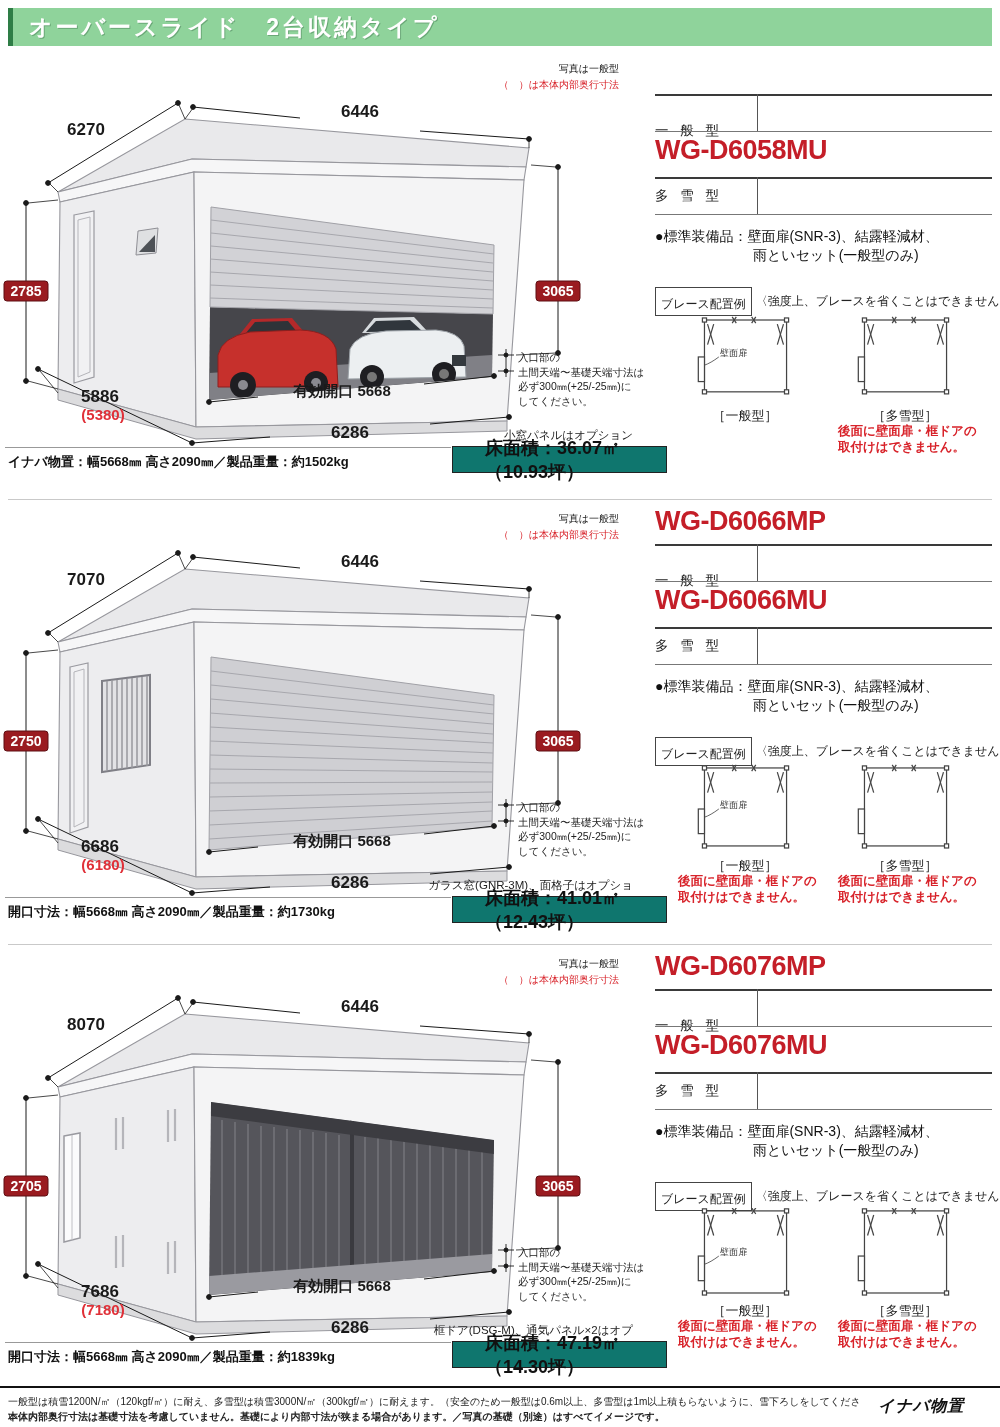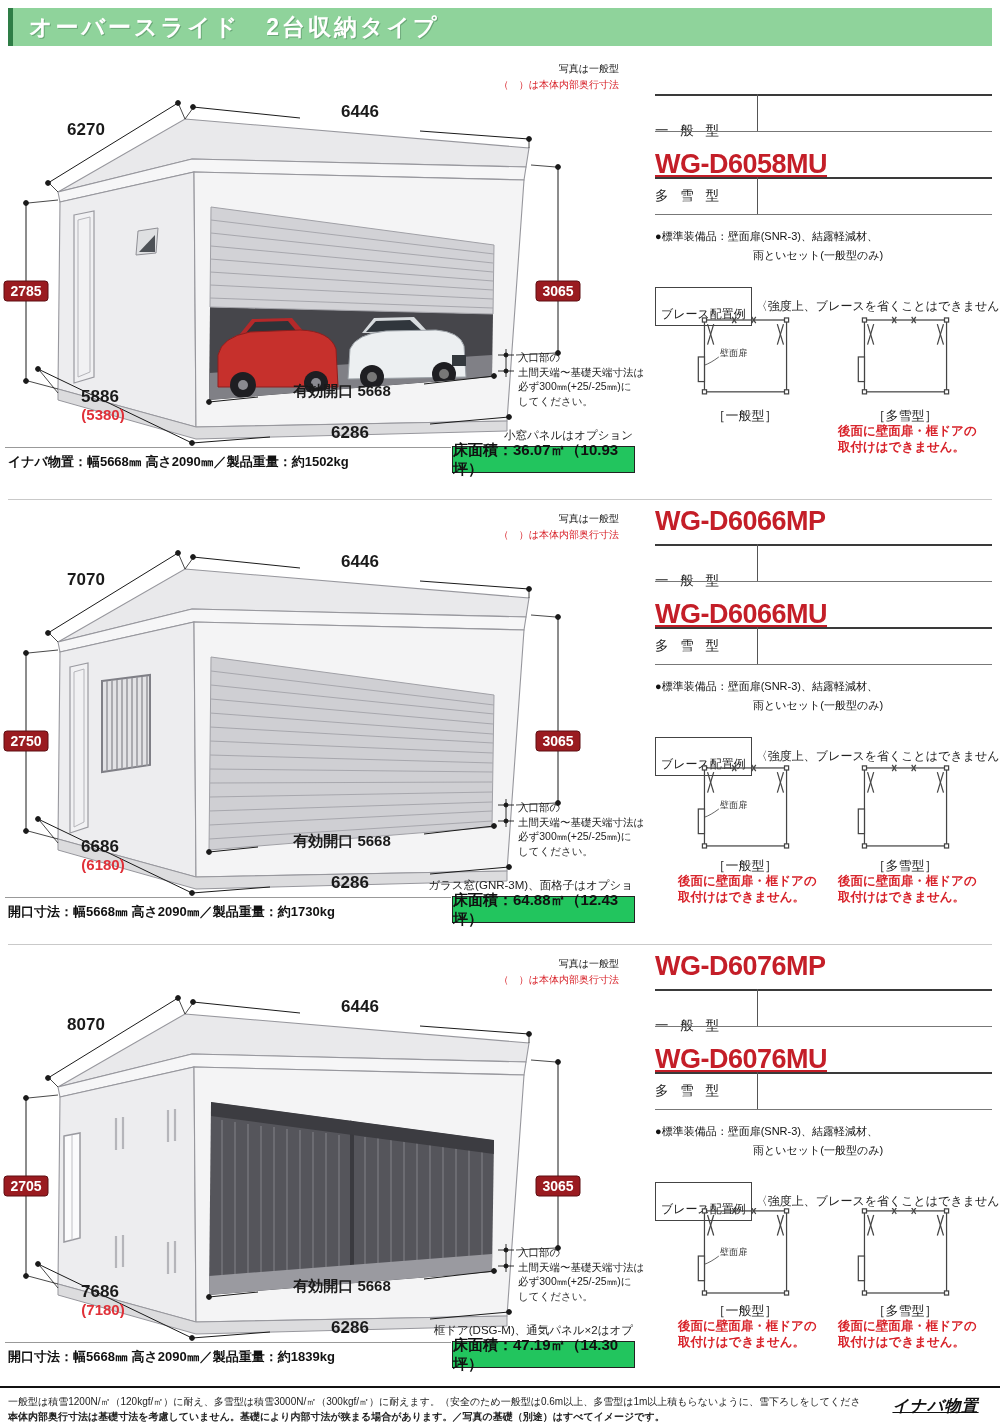--- a/index.html
+++ b/index.html
@@ -13,63 +13,63 @@
        padding-left:16px;text-shadow:1px 1px 0 #6aa877;}
   
   .sec{left:0;width:1000px;height:445px;}
   .s1{top:55px;} .s2{top:505px;} .s3{top:950px;}
   .divider{left:8px;width:984px;border-top:1px solid #c9c9c9;height:0;}
   
   .pnotes{left:409px;top:6px;width:210px;text-align:right;font-size:10px;line-height:16px;}
   .pn1{color:#222;} .pn2{color:#d8232a;}
   
   .model{left:655px;width:337px;font-size:27px;font-weight:bold;color:#c41e28;letter-spacing:-.5px;}
-  .m1{top:1px;} .m2{top:94px;text-decoration:underline;}
+  .m1{top:1px;} .m2{top:80px;}
   .mline{left:655px;width:337px;height:0;border-top:2px solid #3a3a3a;}
   .ml1{top:39px;} .ml2{top:122px;}
   .typ{left:655px;width:96px;font-size:13.5px;color:#222;letter-spacing:4px;}
   .t1{top:49px;margin-top:18px;} .t2{top:132px;}
   .tline{left:655px;width:337px;height:0;border-top:1px solid #777;}
   .tl1{top:76px;} .tl2{top:159px;}
   .vline{left:757px;width:0;height:37px;border-left:1.5px solid #555;}
   .v1{top:39px;} .v2{top:122px;}
-  .equip{left:655px;width:340px;font-size:11px;line-height:19px;color:#111;}
+  .equip{left:655px;width:340px;font-size:14px;line-height:19px;color:#111;}
   .eq1{top:172px;} .eq2{top:191px;left:753px;}
   .bracerow{left:655px;top:232px;width:345px;font-size:12px;display:flex;align-items:center;}
-  .bracebox{border:1px solid #444;padding:18px 5px 2px;font-size:12px;color:#222;margin-right:4px;white-space:nowrap;}
+  .bracebox{border:1px solid #444;padding:8px 5px 2px;font-size:12px;color:#222;margin-right:4px;white-space:nowrap;}
   .bracenote{font-size:12px;color:#222;white-space:nowrap;}
   .bsvg{top:258px;width:118px;height:92px;}
   .bd1{left:686px;} .bd2{left:846px;}
   .blabel{top:352px;width:122px;text-align:center;font-size:13px;color:#222;}
   .bl1{left:684px;} .bl2{left:844px;}
   .warn{top:369px;width:160px;font-size:12.5px;font-weight:bold;color:#d8232a;line-height:15.5px;}
   .w1{left:678px;} .w2{left:838px;}
   
   .entnote{left:518px;top:295px;width:140px;font-size:10.5px;line-height:14.5px;
            color:#222;white-space:pre-line;}
   .optnote{left:428px;top:373px;width:205px;text-align:right;font-size:11.5px;color:#222;}
   .specline{left:5px;top:392px;width:446px;border-top:1px solid #999;height:0;}
   .spec{left:8px;top:398px;font-size:13px;font-weight:bold;color:#111;}
   .floorbox{left:452px;top:391px;width:181px;height:25px;border:1.6px solid #222;
             display:flex;align-items:center;justify-content:center;
-            font-size:15px;font-weight:bold;color:#111;background:#22c55e;}
+            font-size:18px;font-weight:bold;color:#111;background:#0f766e;padding-left:32px;}
   
   .illus{left:0;top:0;width:650px;height:430px;}
   svg text{font-family:"Liberation Sans","DejaVu Sans",sans-serif;}
   .dim{font-size:17px;font-weight:bold;fill:#1a1a1a;}
   .dimm{font-size:15px;font-weight:bold;fill:#1a1a1a;}
   .dimr{font-size:15px;font-weight:bold;fill:#e03038;}
   .bdgt{font-size:14px;font-weight:bold;fill:#fff;}
   .wdl{font-size:9px;fill:#333;}
   
   .fline{left:0;top:1386px;width:1000px;border-top:2.5px solid #111;height:0;}
   .ftxt{left:8px;width:860px;font-size:10px;color:#222;line-height:15px;}
   .f1{top:1394px;} .f2{top:1409px;font-weight:bold;}
   .logo{left:878px;top:1396px;width:115px;font-size:16px;font-weight:900;
-        font-style:italic;color:#111;letter-spacing:1px;text-align:center;text-decoration:underline;}
+        font-style:italic;color:#111;letter-spacing:1px;text-align:left;}
 </style>
 </head>
 <body>
 
 <div class="abs hdr">
   <span class="hdr-title">オーバースライド　2台収納タイプ</span>
 </div>
 
 <div class="abs sec s1">
   <svg class="abs illus" viewBox="0 0 650 430">
@@ -422,21 +422,21 @@
     <span>後面に壁面扉・框ドアの</span><br>
     <span>取付けはできません。</span>
   </div>
   <div class="abs warn w2">
     <span>後面に壁面扉・框ドアの</span><br>
     <span>取付けはできません。</span>
   </div>
   <div class="abs optnote">ガラス窓(GNR-3M)、面格子はオプション</div>
   <div class="abs specline"></div>
   <div class="abs spec">開口寸法：幅5668㎜ 高さ2090㎜／製品重量：約1730kg</div>
-  <div class="abs floorbox">床面積：64.88㎡（12.43坪）</div>
+  <div class="abs floorbox">床面積：41.01㎡（12.43坪）</div>
 </div>
 <div class="abs divider" style="top:944px"></div>
 
 <div class="abs sec s3">
   <svg class="abs illus" viewBox="0 0 650 430">
     <g>
       <polygon points="185,64 529,93 526,112 192,104 58,137" fill="#e9e9eb" stroke="#97979d" stroke-width="1.1"></polygon>
       <polygon points="192,104 526,112 524,125 194,117 60,147 58,137" fill="#f6f6f7" stroke="#97979d" stroke-width="1.1"></polygon>
       <polygon points="60,147 194,117 196,372 58,334" fill="#ededef" stroke="#97979d" stroke-width="1.1"></polygon>
       <polygon points="194,117 524,125 507,366 196,372" fill="#f4f4f5" stroke="#97979d" stroke-width="1.1"></polygon>

